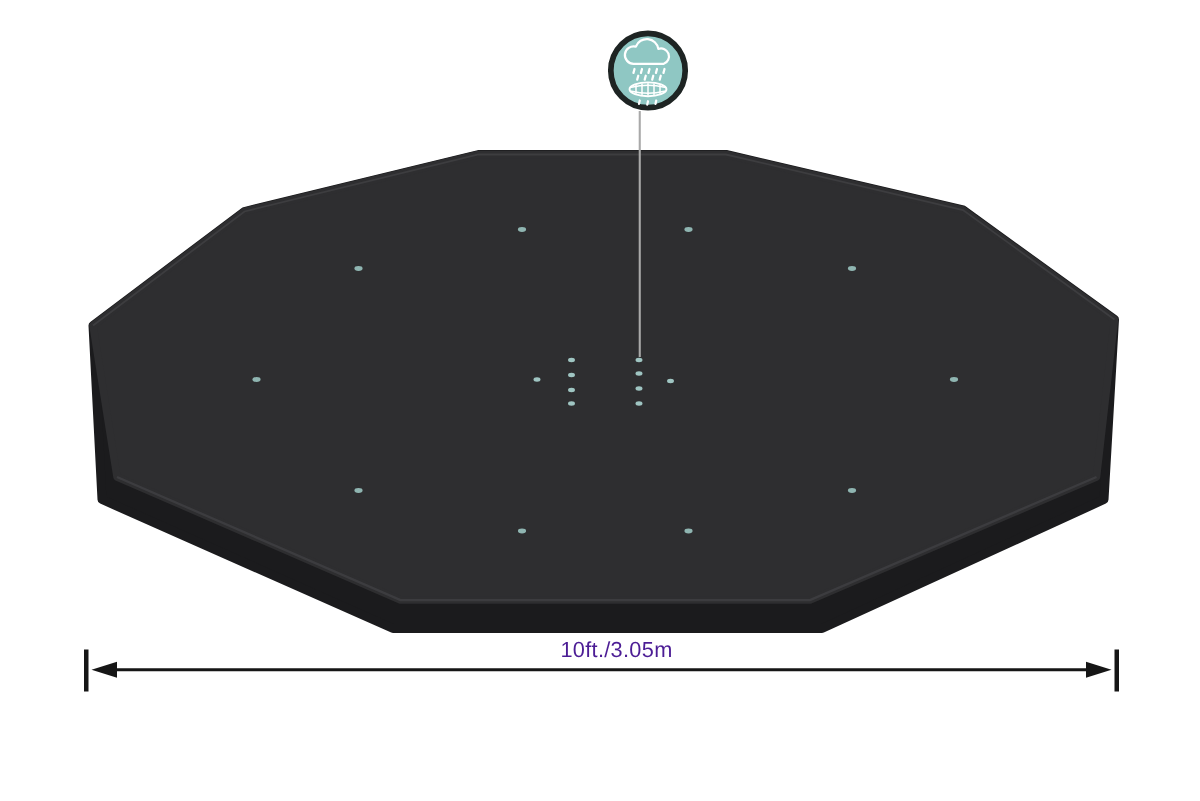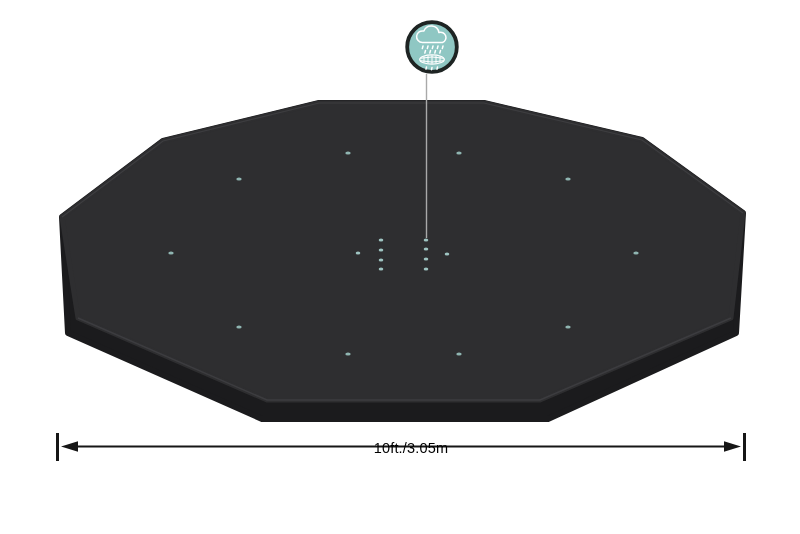--- a/index.html
+++ b/index.html
@@ -4,23 +4,22 @@
 <style>
   html,body{margin:0;padding:0;background:#ffffff;}
   .stage{
     position:relative;width:800px;height:534px;background:#ffffff;overflow:hidden;
     font-family:"Liberation Sans", sans-serif;
   }
   .stage svg{position:absolute;left:0;top:0;}
   .icon-badge{position:absolute;left:405px;top:20px;width:54px;height:54px;}
   .dim-label{
     position:absolute;left:331px;top:425px;width:160px;
-    text-align:center;font-size:14.5px;color:#000000;line-height:18px;
+    text-align:center;font-size:14.5px;color:#4c1d95;line-height:18px;
     letter-spacing:.2px;
-    margin-top:14px;
   }
 </style>
 </head>
 <body>
 
 <div class="stage">
 
   <svg width="800" height="534" viewBox="0 0 800 534">
 
     <path stroke="#1B1B1D" stroke-width="6" stroke-linejoin="round" d="M163 141 L319 103 L484 103 L642 140 L743 213 L736 333 L548 419 L262 419 L68 333 L62 217 Z" fill="#1B1B1D"></path>

